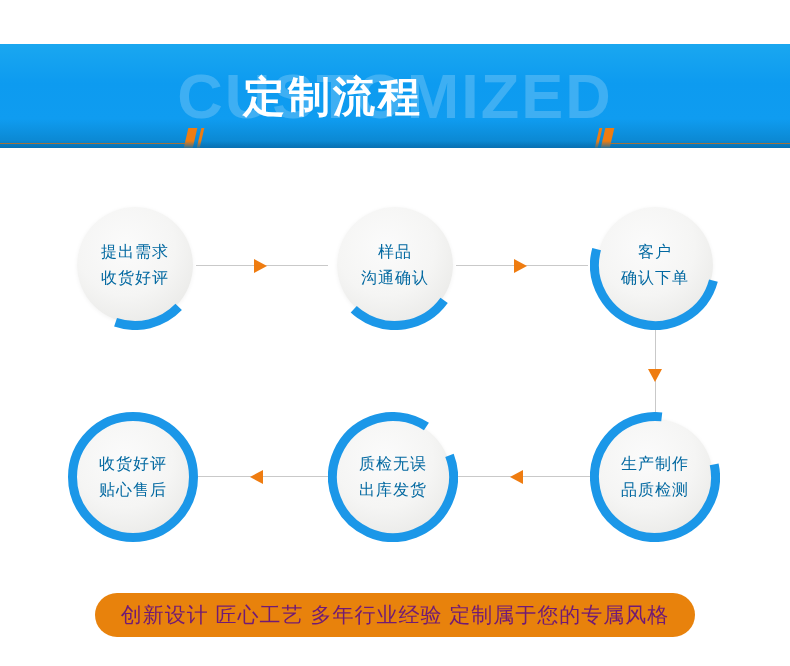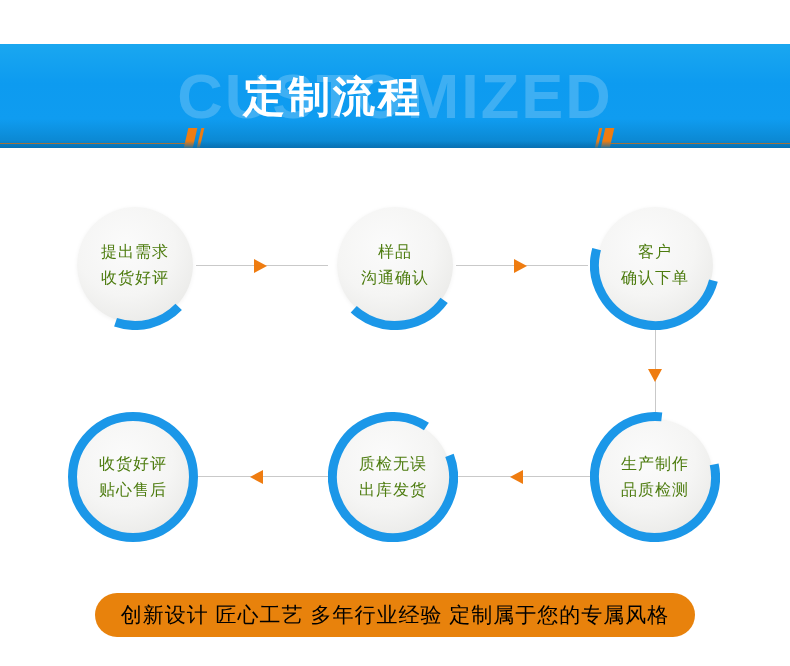--- a/index.html
+++ b/index.html
@@ -135,21 +135,21 @@
     left: 0;
     top: 0;
     width: 130px;
     height: 130px;
     display: flex;
     flex-direction: column;
     align-items: center;
     justify-content: center;
     font-size: 16px;
     line-height: 26px;
-    color: #4d7c0f;
+    color: #0369a1;
     letter-spacing: 1px;
     white-space: nowrap;
   }
 
   
   .conn-h {
     position: absolute;
     height: 1px;
     background: #c9c9c9;
   }
@@ -180,21 +180,21 @@
 
   
   .footer-pill {
     position: absolute;
     left: 95px;
     top: 593px;
     width: 600px;
     height: 44px;
     border-radius: 22px;
     background: #e8820c;
-    color: #000000;
+    color: #701a75;
     font-size: 21px;
     line-height: 44px;
     text-align: center;
     letter-spacing: 1px;
     white-space: nowrap;
     font-weight: normal;
   }
 </style>
 </head>
 <body>

